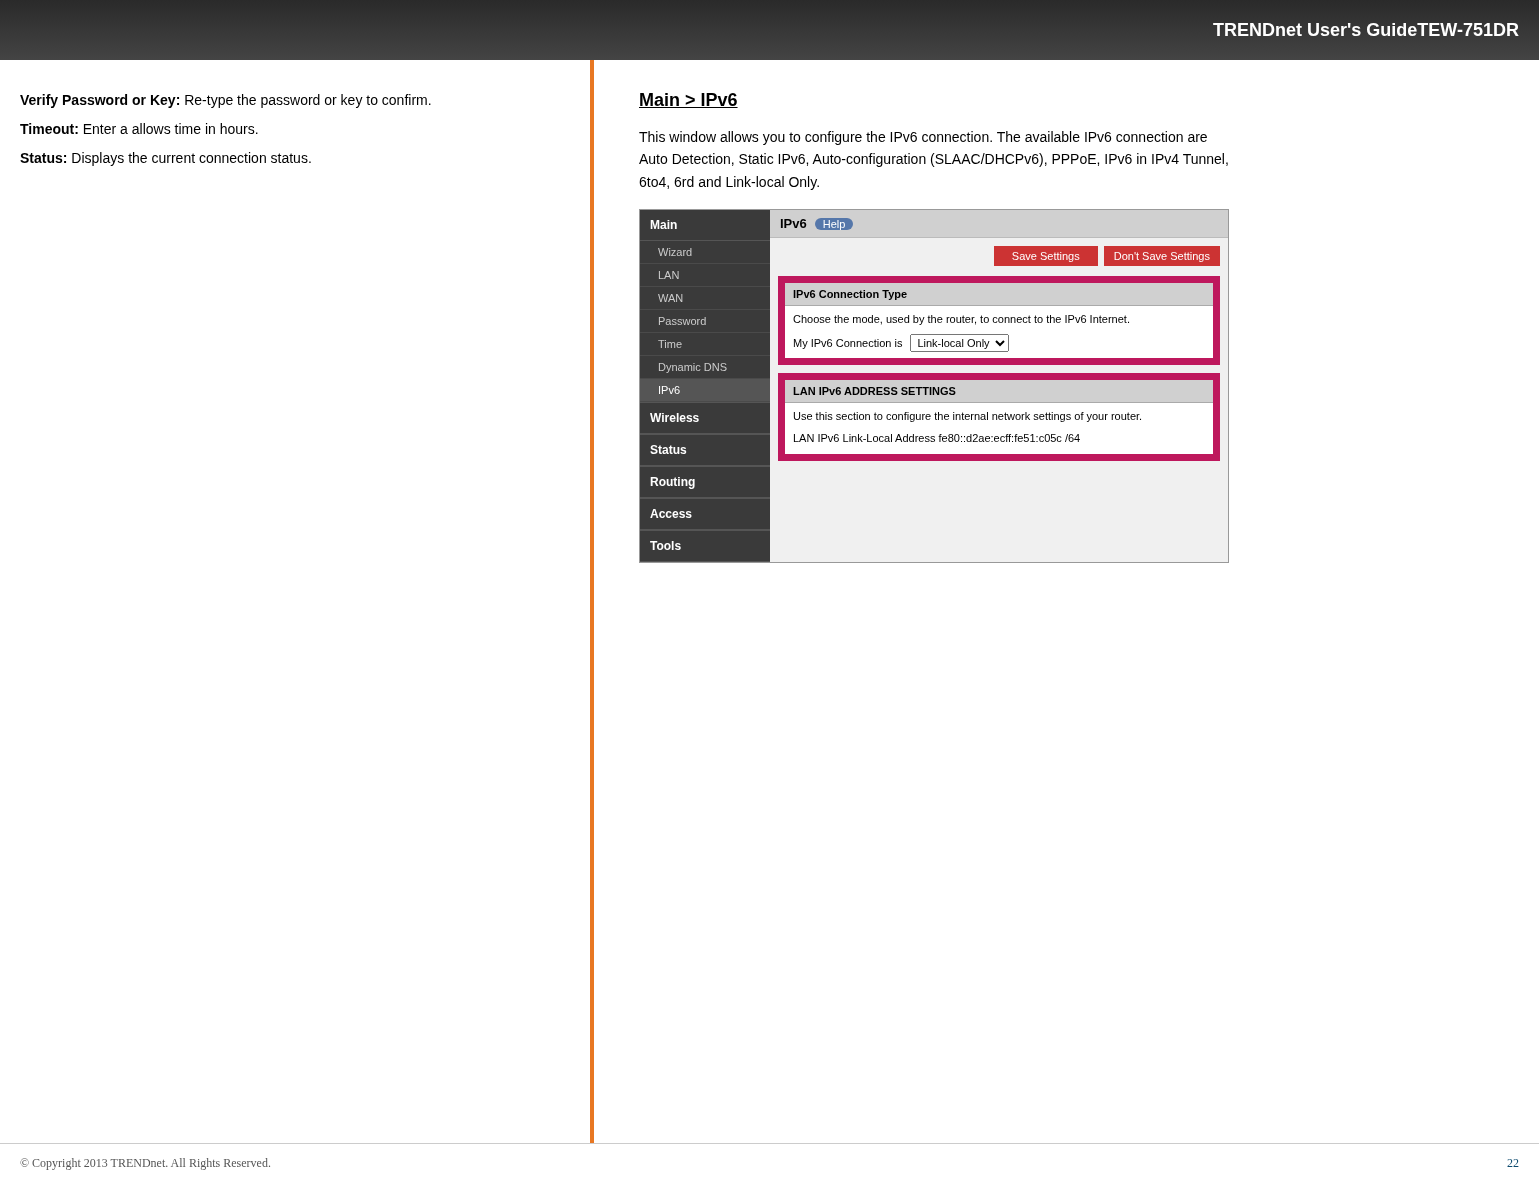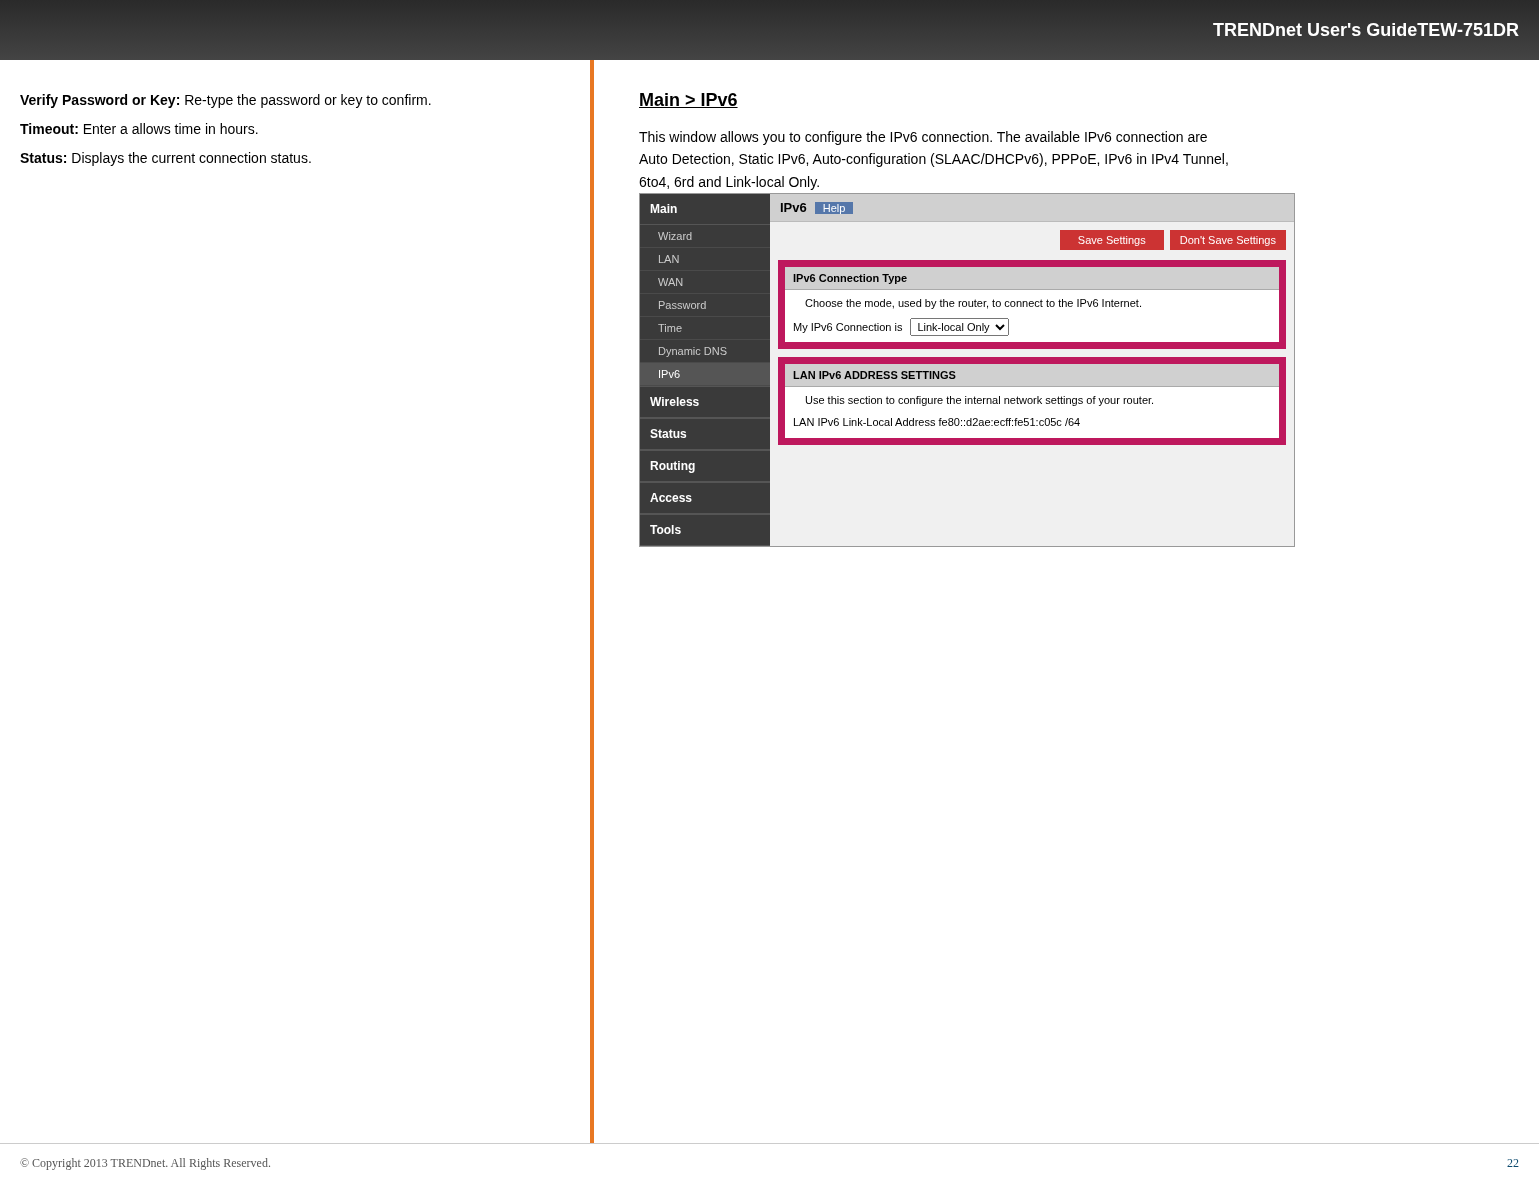--- a/index.html
+++ b/index.html
@@ -72,27 +72,28 @@
 
     .section-title {
       font-size: 18px;
       font-weight: bold;
       text-decoration: underline;
       margin-bottom: 15px;
     }
     .section-desc {
       font-size: 14px;
       line-height: 1.6;
+      margin-bottom: 16px;
       max-width: 600px;
     }
 
     
     .router-ui {
       border: 1px solid #999;
-      width: 656px;
+      width: 590px;
       background: #fff;
       font-size: 12px;
     }
 
     
     .router-layout {
       display: flex;
     }
     .router-sidebar {
       width: 130px;
@@ -142,21 +143,21 @@
       font-size: 13px;
       border-bottom: 1px solid #bbb;
     }
     .help-btn {
       background: #5577aa;
       color: #fff;
       border: none;
       padding: 0 8px;
       font-size: 11px;
       cursor: pointer;
-      border-radius: 0;
+      border-radius: 8px;
       text-align: right;
     }
     .router-main-body {
       padding: 8px;
     }
     .action-bar {
       display: flex;
       justify-content: flex-end;
       gap: 6px;
       margin-bottom: 10px;
@@ -190,21 +191,20 @@
       font-size: 11px;
       border-bottom: 1px solid #aaa;
     }
     .section-box-body {
       padding: 6px 8px;
     }
     .section-box-body p {
       font-size: 11px;
       margin-bottom: 4px;
       line-height: 1.4;
-      margin-left: 12px;
     }
     .connection-row {
       display: flex;
       align-items: center;
       gap: 8px;
       margin-top: 6px;
     }
     .connection-label {
       font-size: 11px;
       white-space: nowrap;

